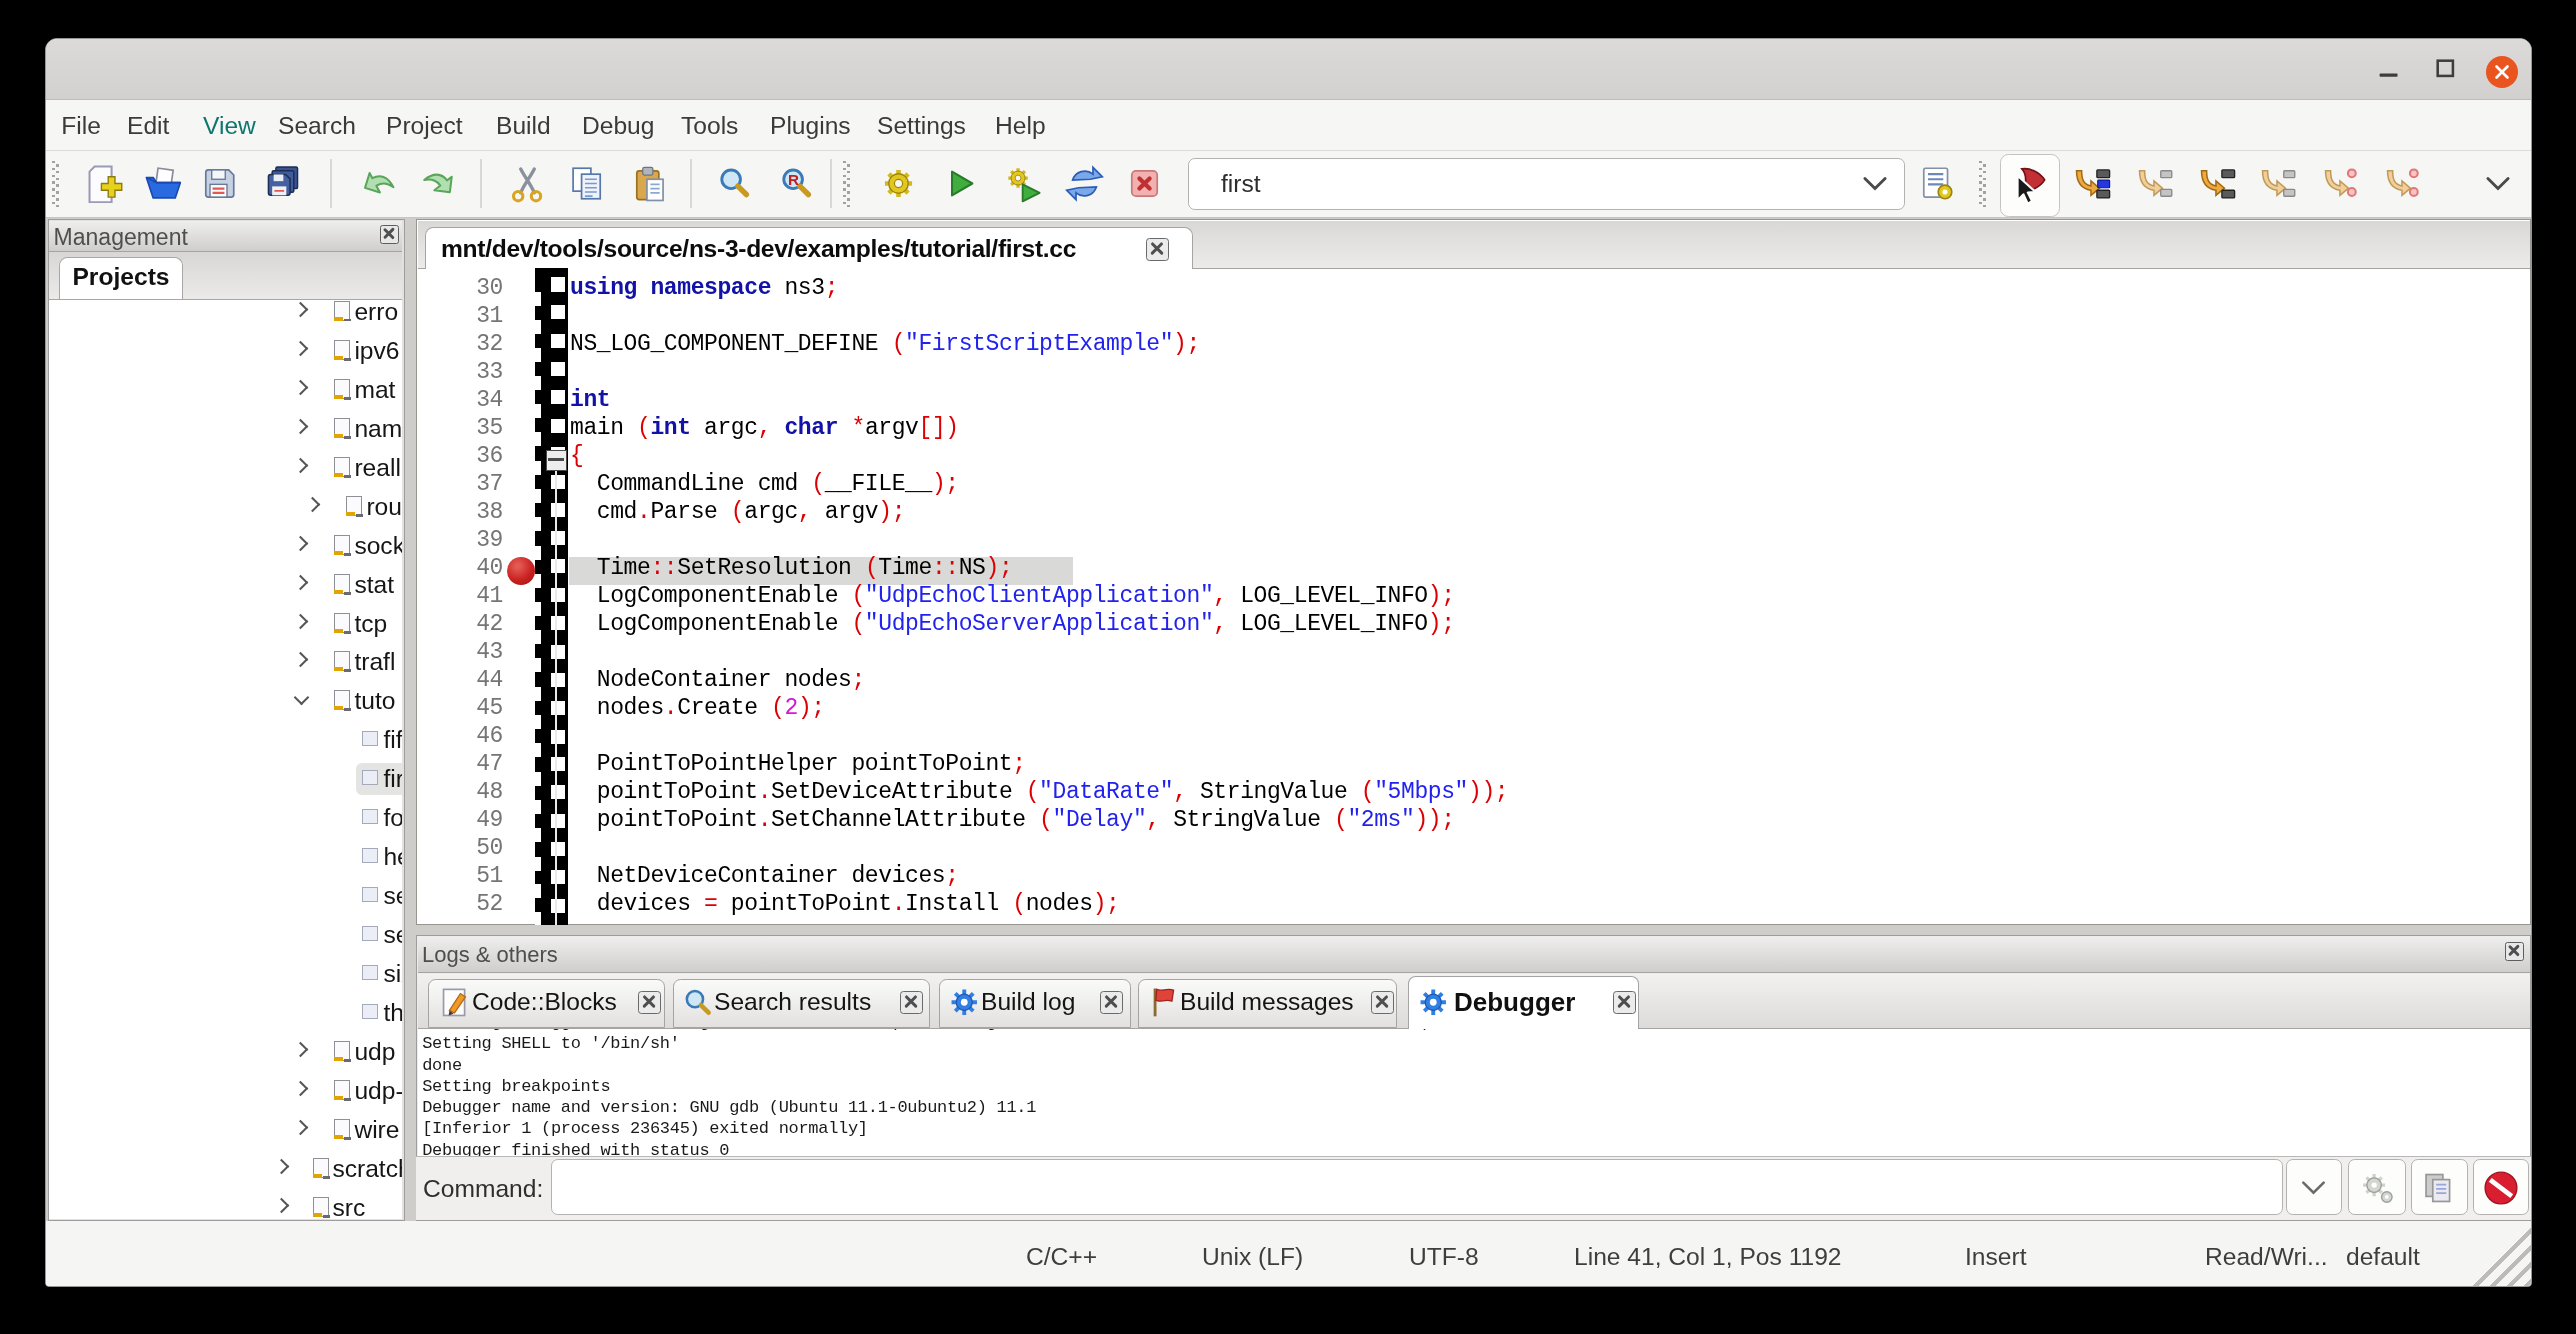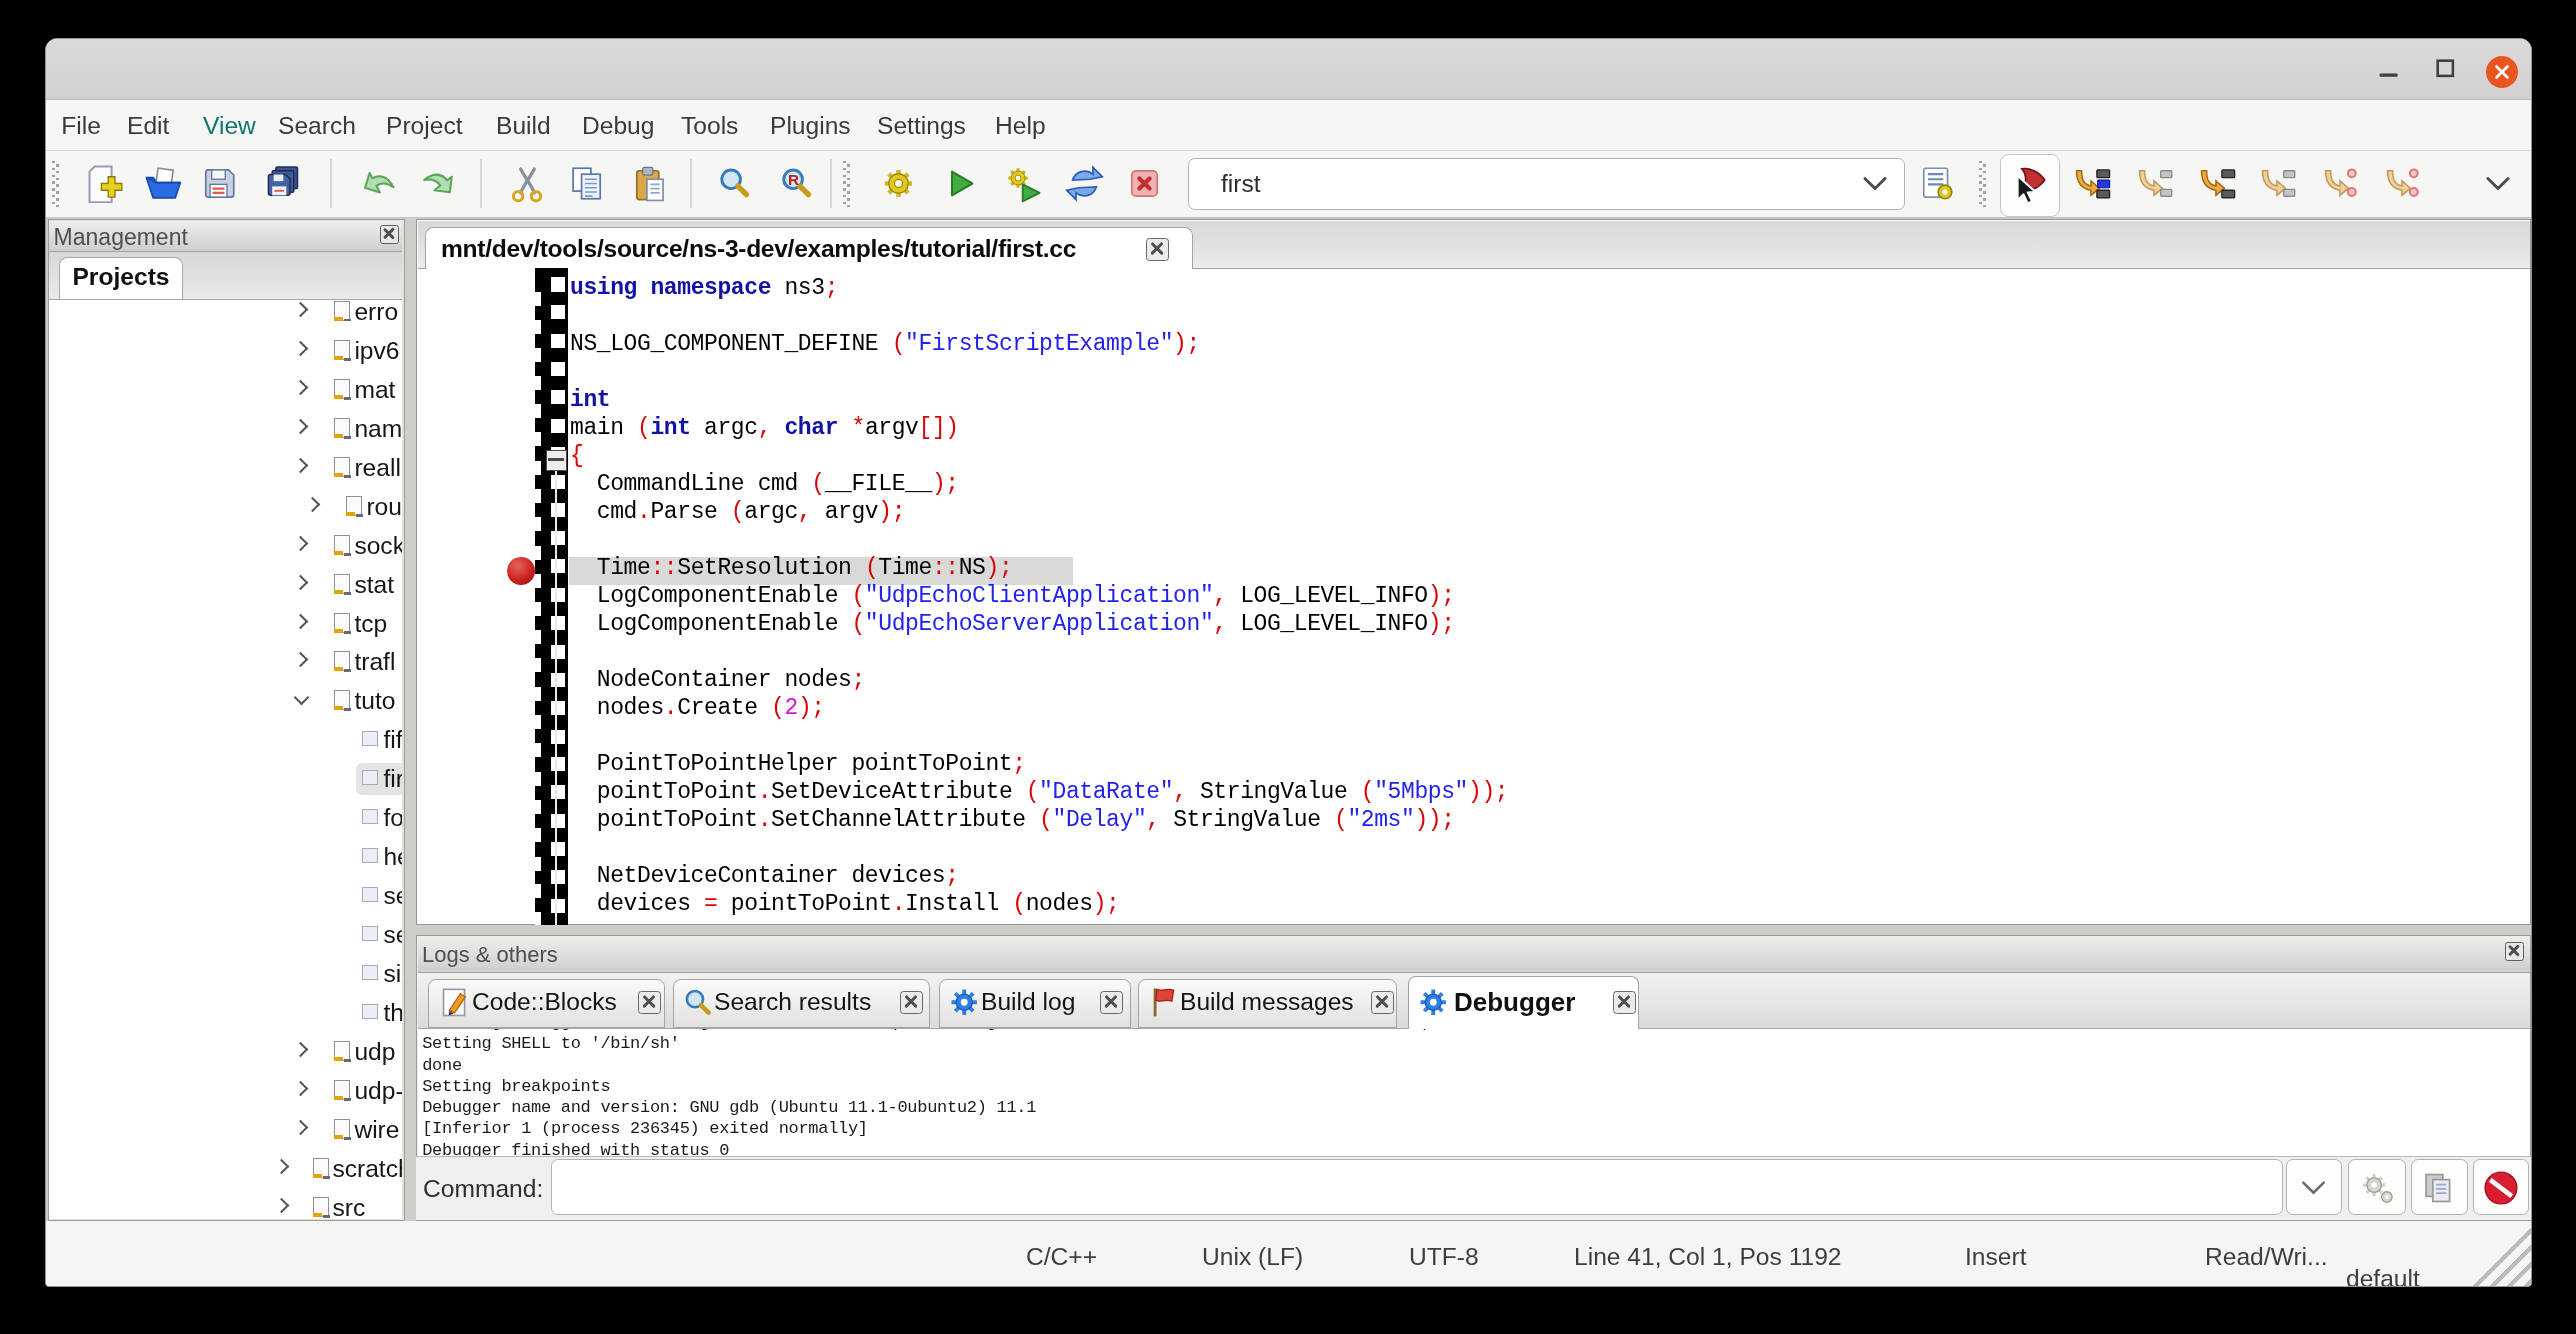--- a/index.html
+++ b/index.html
@@ -352,20 +352,21 @@
         <i style="position:absolute;left:274px;top:24px;width:6.8px;height:2.5px;background:#6a6a72"></i>
         <span style="position:absolute;left:283px">src</span>
       </div>
     </div>
 <div style="left:370px;top:180px;width:2115px;height:706px;background:#fff;border:0.8px solid #96958f;"></div>
 <div style="left:372px;top:182px;width:2112px;height:48px;background:linear-gradient(#d9d8d6,#ecebe9);border-bottom:0.8px solid #a5a4a2;"></div>
 <div style="left:379px;top:188px;width:768px;height:42px;background:#fff;border:0.8px solid #a5a4a2;border-bottom:none;border-radius:8.5px 8.5px 0 0;"></div>
 <div style="left:395px;top:196px;font-size:24.6px;color:#0c0c0c;font-weight:bold;white-space:nowrap;letter-spacing:-0.3px;">mnt/dev/tools/source/ns-3-dev/examples/tutorial/first.cc</div>
 <div class="xbox" style="left:1100px;top:199px"></div>
 <div style="left:523px;top:518px;width:504px;height:28px;background:#d9d9d8;"></div>
+<div style="left:379px;top:235px;width:78px;text-align:right;color:#757575;font-size:23px;letter-spacing:-0.4px;line-height:28px;font-family:'Liberation Mono',monospace">30<br>31<br>32<br>33<br>34<br>35<br>36<br>37<br>38<br>39<br>40<br>41<br>42<br>43<br>44<br>45<br>46<br>47<br>48<br>49<br>50<br>51<br>52</div>
 <div style="left:489px;top:229px;width:33px;height:657px;background:#000;overflow:hidden;">
       <i style="position:absolute;left:16px;top:9.3px;width:14.4px;height:14.4px;background:#fff"></i>
       <i style="position:absolute;left:0px;top:24px;width:6px;height:14.4px;background:#fff"></i>
       <i style="position:absolute;left:16px;top:37px;width:14.4px;height:14.4px;background:#fff"></i>
       <i style="position:absolute;left:0px;top:52px;width:6px;height:14.4px;background:#fff"></i>
       <i style="position:absolute;left:16px;top:66px;width:14.4px;height:14.4px;background:#fff"></i>
       <i style="position:absolute;left:0px;top:80px;width:6px;height:14.4px;background:#fff"></i>
       <i style="position:absolute;left:16px;top:94px;width:14.4px;height:14.4px;background:#fff"></i>
       <i style="position:absolute;left:0px;top:108px;width:6px;height:14.4px;background:#fff"></i>
       <i style="position:absolute;left:16px;top:122px;width:14.4px;height:14.4px;background:#fff"></i>
@@ -520,16 +521,16 @@
       <path d="M8.5 11.5 L33.5 30.5" stroke="#fff" stroke-width="5.6"></path>
       <circle cx="21" cy="21" r="18.5" fill="none" stroke="#a01020" stroke-width="1.6"></circle>
     </svg>
 <div style="left:0px;top:1182px;width:2487px;height:67px;background:#f5f5f4;"></div>
 <div style="left:980px;top:1204px;font-size:24.6px;color:#3e3e3e;font-weight:normal;white-space:nowrap;">C/C++</div>
 <div style="left:1156px;top:1204px;font-size:24.6px;color:#3e3e3e;font-weight:normal;white-space:nowrap;text-align:right;">Unix (LF)</div>
 <div style="left:1363px;top:1204px;font-size:24.6px;color:#3e3e3e;font-weight:normal;white-space:nowrap;">UTF-8</div>
 <div style="left:1528px;top:1204px;font-size:24.6px;color:#3e3e3e;font-weight:normal;white-space:nowrap;">Line 41, Col 1, Pos 1192</div>
 <div style="left:1919px;top:1204px;font-size:24.6px;color:#3e3e3e;font-weight:normal;white-space:nowrap;">Insert</div>
 <div style="left:2159px;top:1204px;font-size:24.6px;color:#3e3e3e;font-weight:normal;white-space:nowrap;">Read/Wri...</div>
-<div style="left:2300px;top:1204px;font-size:24.6px;color:#3e3e3e;font-weight:normal;white-space:nowrap;margin-top:22px;">default</div>
+<div style="left:2300px;top:1204px;font-size:24.6px;color:#3e3e3e;font-weight:normal;white-space:nowrap;">default</div>
 <div style="left:2424px;top:1188px;width:61px;height:59px;background:repeating-linear-gradient(135deg,transparent 0 7.6px,#bcbbb9 7.6px 12px);clip-path:polygon(100% 0,100% 100%,0 100%)"></div>
 </div>
 
 
 </body></html>

